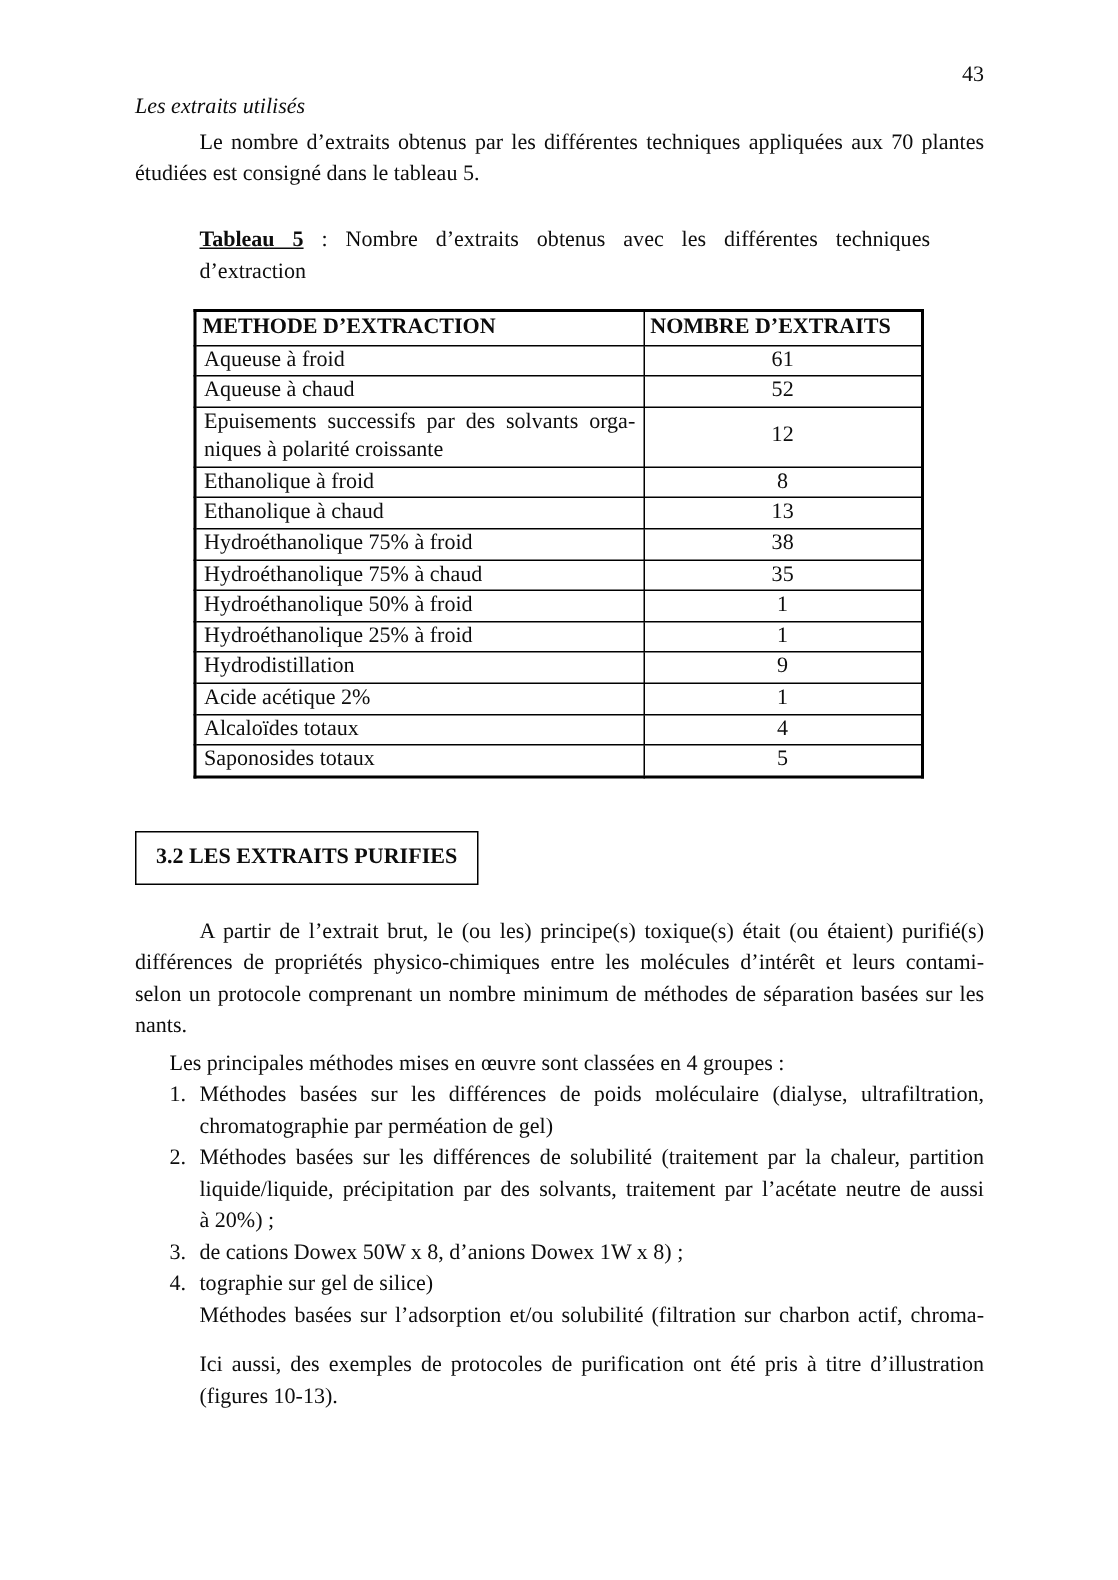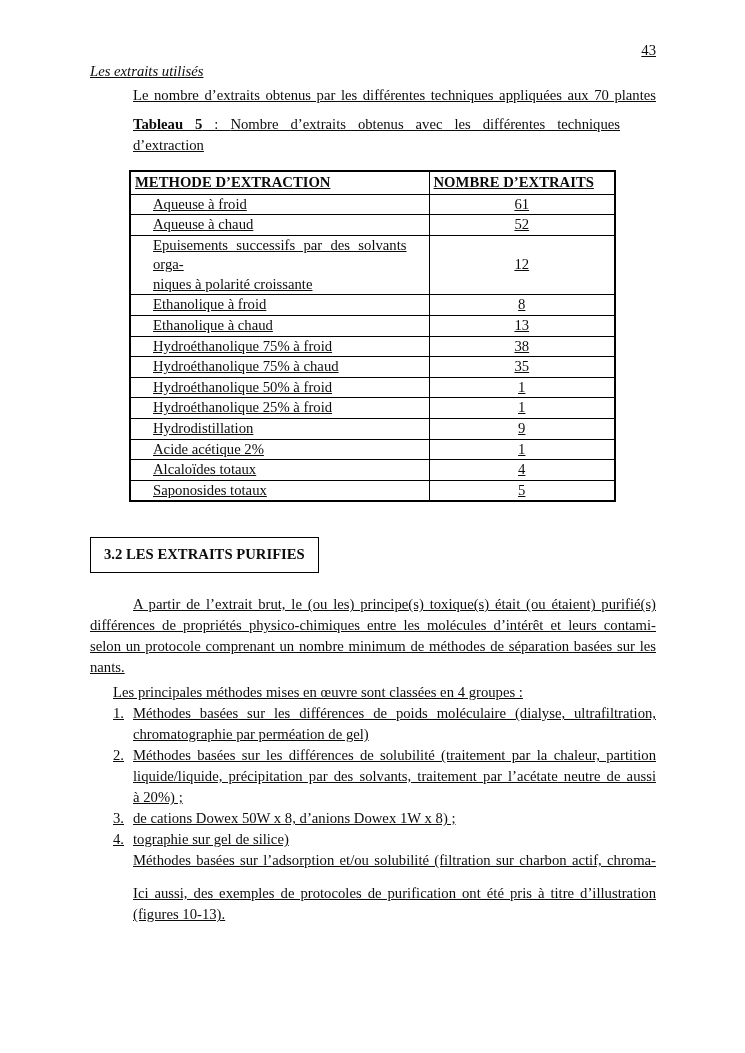--- a/index.html
+++ b/index.html
@@ -8,47 +8,46 @@
     width: 745px;
     height: 1053px;
     box-sizing: border-box;
     background: #ffffff;
     padding: 40px 89px 0 90px;
     font-family: "Liberation Serif", serif;
     font-size: 14.7px;
     line-height: 21px;
     color: #0d0d0d;
     overflow: hidden;
-    text-decoration: underline;
   }
   
   .jline { text-align: justify; text-align-last: justify; }
   .jline.last { text-align-last: left; }
   .indent-first .jline:first-child { text-indent: 43px; }
 
   .page-number { text-align: right; }
   .running-head { font-style: italic; }
 
   .para { width: 566px; }
   .para-intro { margin-top: 3px; }
 
-  .caption { margin-top: 8px; margin-left: 43px; width: 487px; }
+  .caption { margin-top: 23px; margin-left: 43px; width: 487px; }
   .cap-label { font-weight: bold; text-decoration: underline; }
 
   .extract-table {
     margin-top: 14px;
     margin-left: 39px;
     width: 485px;
     table-layout: fixed;
     border-collapse: collapse;
     border: 2px solid #000000;
   }
   .extract-table th, .extract-table td {
     border: 1px solid #000000;
-    padding: 0 22px;
+    padding: 0 5px;
   }
   .extract-table th {
     font-weight: bold;
     text-align: left;
     line-height: 19.5px;
     padding: 1px 4px;
   }
   .extract-table td { line-height: 19.6px; vertical-align: middle; }
   .td-count { text-align: center; }
 
@@ -71,20 +70,21 @@
 <body>
 
 <div class="page">
 
   <div class="page-number">43</div>
 
   <div class="running-head">Les extraits utilisés</div>
 
   <div class="para para-intro indent-first">
       <div class="jline">Le nombre d’extraits obtenus par les différentes techniques appliquées aux 70 plantes</div>
+      <div class="jline last">étudiées est consigné dans le tableau 5.</div>
     </div>
 
   <div class="caption">
     <div class="jline"><span class="cap-label">Tableau 5</span><span> : </span><span>Nombre d’extraits obtenus avec les différentes techniques</span></div>
     <div class="jline last">d’extraction</div>
   </div>
 
   <table class="extract-table">
     <colgroup>
       <col style="width:299px">

